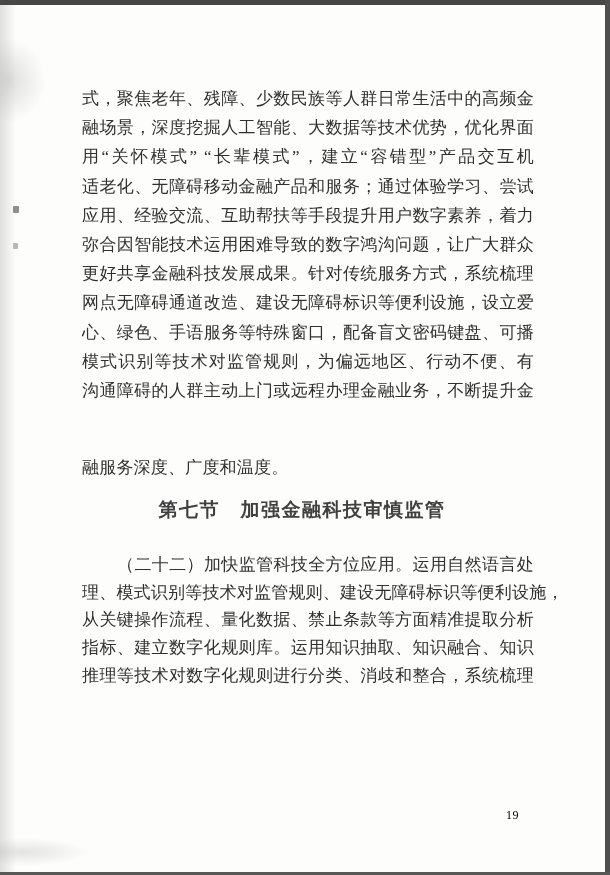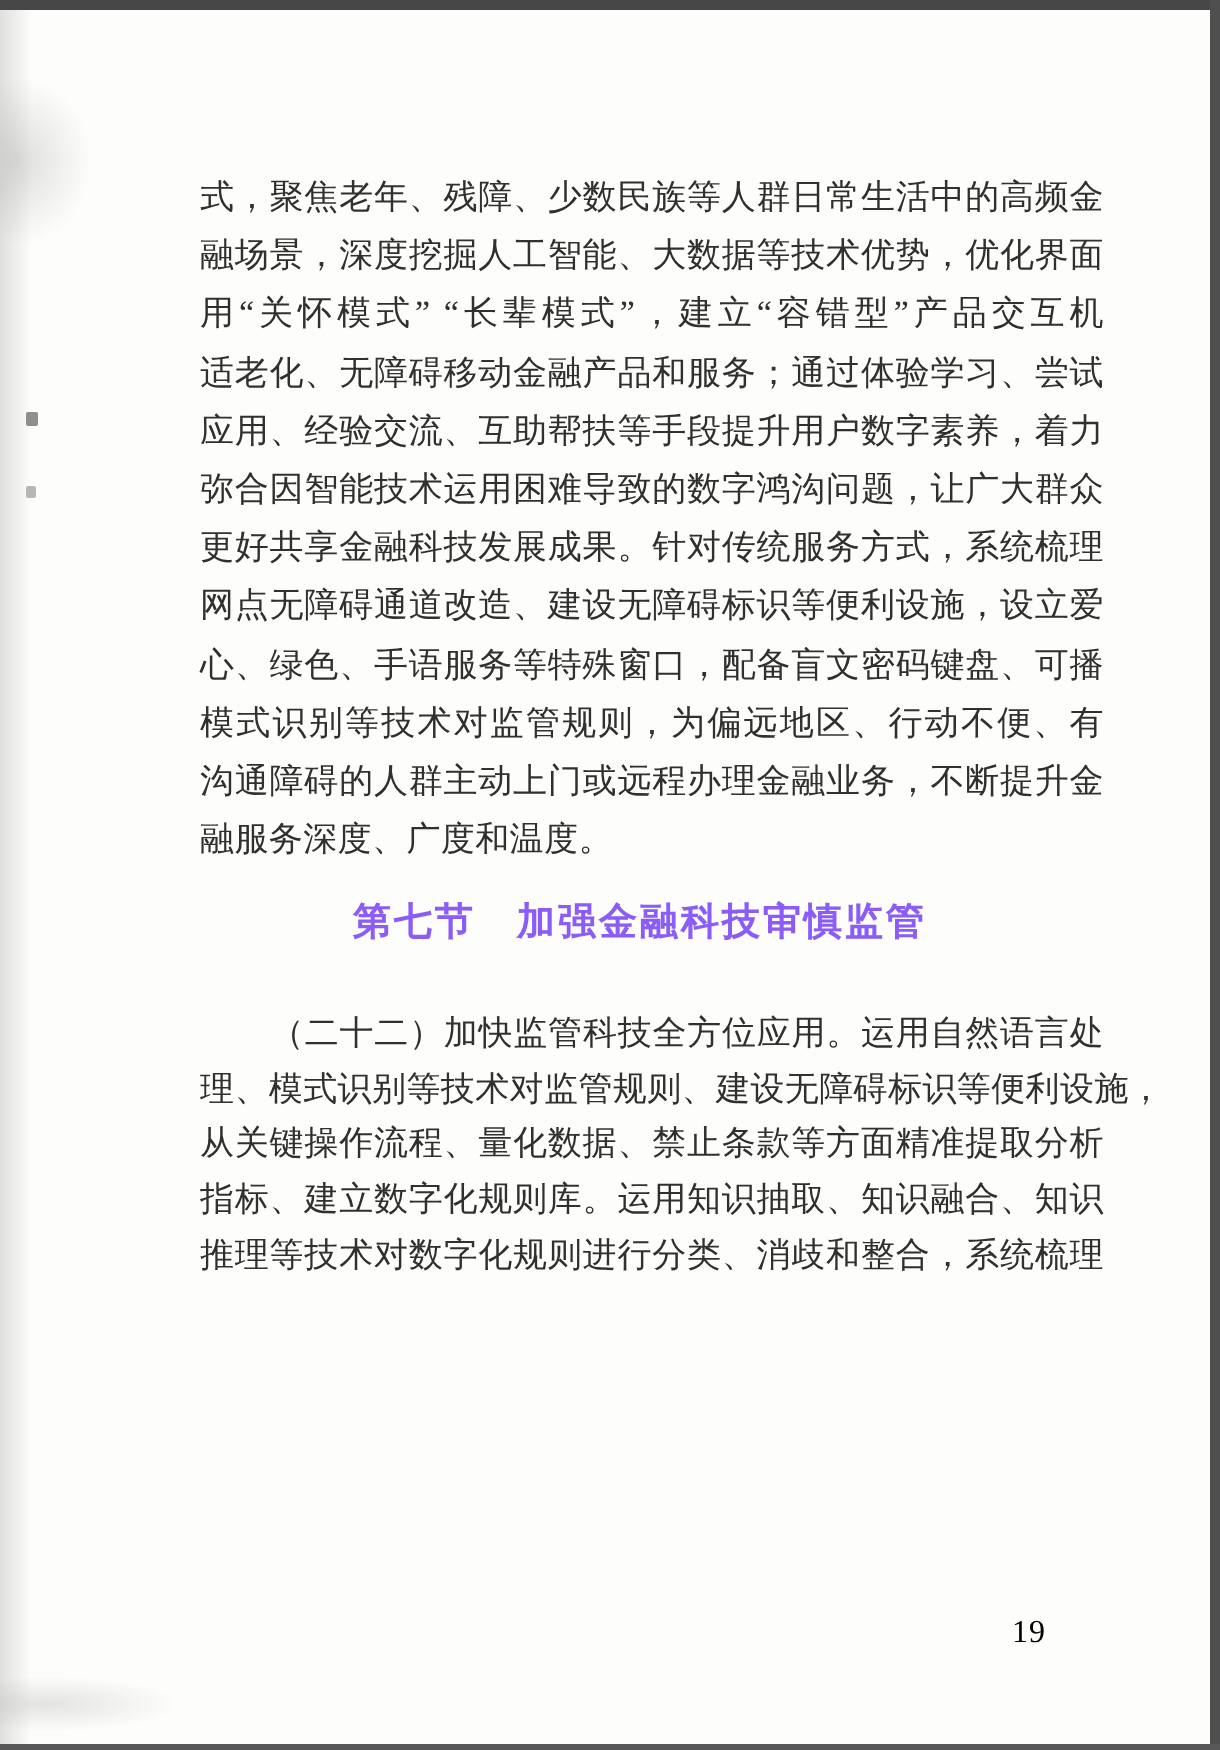--- a/index.html
+++ b/index.html
@@ -45,53 +45,53 @@
     position: absolute; left: 13px; top: 206px; width: 6px; height: 7px;
     background: #6a6a6a; opacity: 0.75; border-radius: 1px;
   }
   .speck-2 {
     position: absolute; left: 13px; top: 243px; width: 5px; height: 6px;
     background: #8a8a8a; opacity: 0.6; border-radius: 1px;
   }
   
   .textblock {
     position: absolute;
-    left: 100px;
+    left: 82px;
     top: 84px;
     width: 452px;
     color: #30302e;
   }
   .para { margin: 0; padding: 0; }
   .line {
     font-size: 17px;
     letter-spacing: 0.2px;
     white-space: nowrap;
     text-align: justify;
     text-align-last: justify;
     overflow: visible;
   }
   .para-1 .line { height: 29.2px; line-height: 29.2px; }
   .para-2 .line { height: 27.6px; line-height: 27.6px; }
-  .line.flush { text-align-last: left; }
+  .line.flush { text-align-last: left; margin-top: 48px; }
   .line.indent { text-indent: 35px; }
   .section-heading {
     margin: 13px 0 27px -12px;
     font-size: 19px;
     font-weight: bold;
     text-align: center;
     letter-spacing: 1.5px;
-    color: #8b5cf6;
+    color: #404040;
     height: 29px;
     line-height: 29px;
   }
   .page-number {
     position: absolute;
     left: 506px;
     top: 808px;
-    font-size: 16px;
+    font-size: 12px;
     color: #000000;
     letter-spacing: 0.5px;
   }
 </style>
 </head>
 <body>
 
 <div class="page">
 
   <div class="edge-top"></div>

